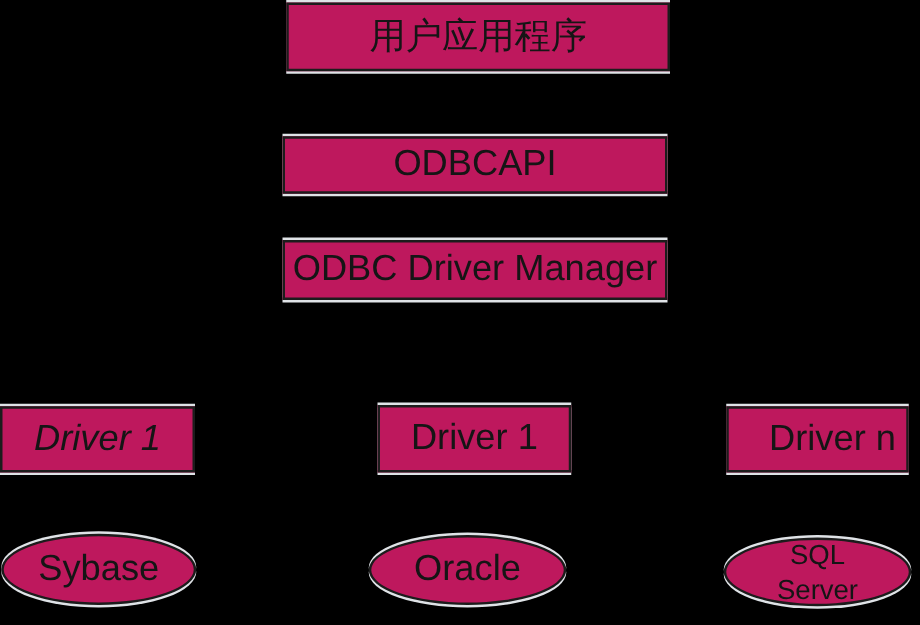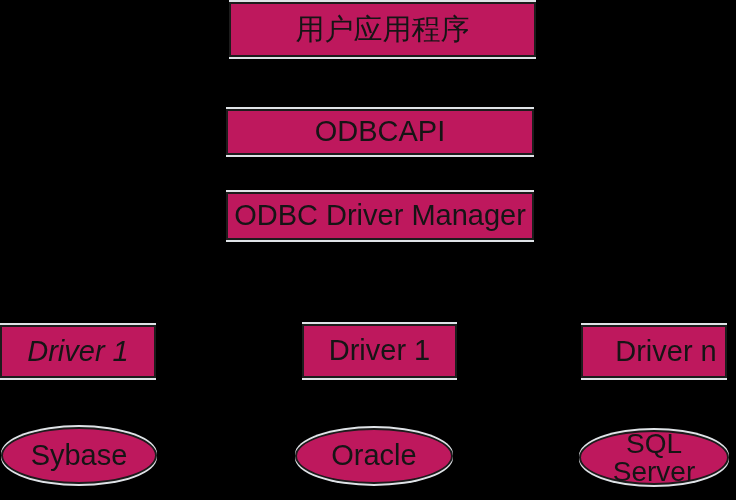--- a/index.html
+++ b/index.html
@@ -40,21 +40,21 @@
   .n-odbc-api       { left: 226px; top: 109px; width: 308px; height: 46px; text-align: center; }
   .n-driver-manager { left: 226px; top: 192px; width: 308px; height: 48px; }
   
   .n-driver-1 { left: 0px;   top: 325px; width: 156px; height: 53px; font-style: italic; }
   .n-driver-2 { left: 302px; top: 324px; width: 155px; height: 54px; }
   .n-driver-n { left: 581px; top: 325px; width: 146px; height: 53px; padding-left: 24px; }
   
   .n-db-sybase     { left: 1px;   top: 427px; width: 156px; height: 57px; }
   .n-db-oracle     { left: 295px; top: 428px; width: 158px; height: 56px; }
   .n-db-sql-server { left: 579px; top: 430px; width: 150px; height: 55px; }
-  .n-db-sql-server .label { font-size: 28px; line-height: 28px; }
+  .n-db-sql-server .label { font-size: 22px; line-height: 28px; }
 </style>
 </head>
 <body>
 
 <div class="canvas">
 
   <div class="node n-user-app">
     <span class="label">用户应用程序</span>
   </div>
 

